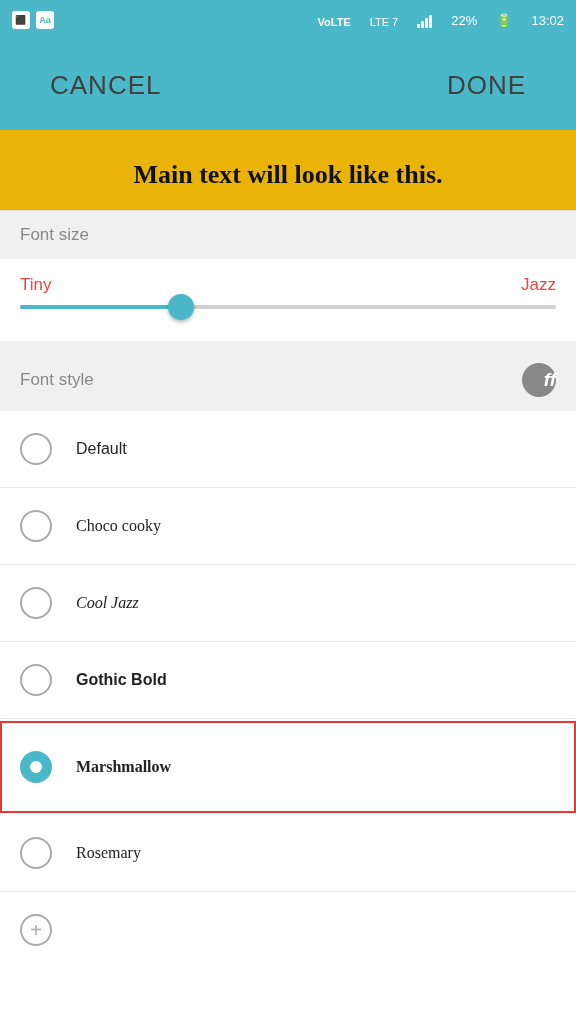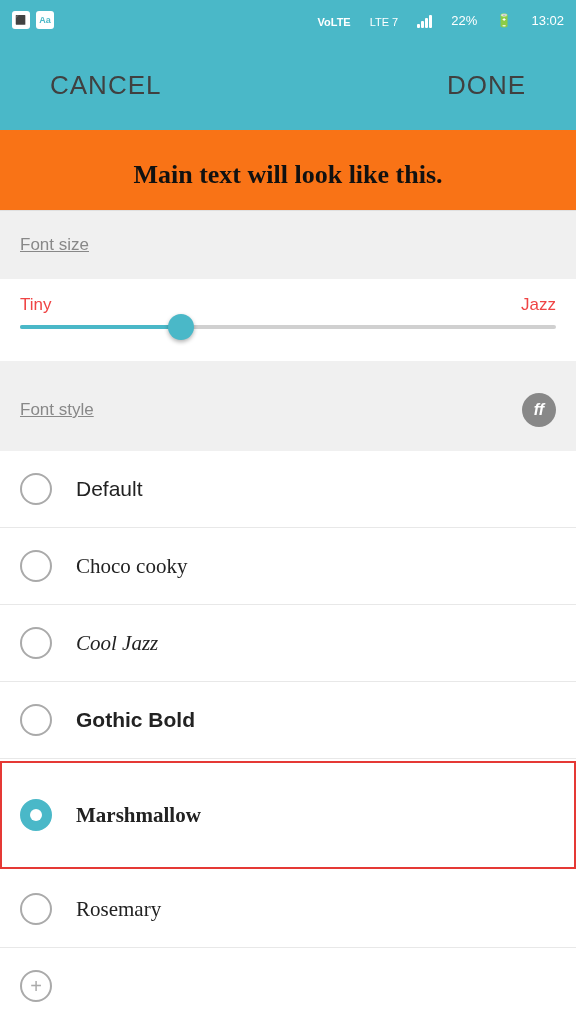--- a/index.html
+++ b/index.html
@@ -73,54 +73,53 @@
       font-weight: 500;
       letter-spacing: 1px;
       cursor: pointer;
       background: none;
       border: none;
       padding: 10px 20px;
     }
 
     
     .preview-section {
-      background: #f97316;
+      background: #eab308;
       padding: 30px 20px 20px;
       text-align: center;
       border-bottom: 1px solid #e0e0e0;
     }
     .preview-text {
       font-size: 26px;
       font-weight: 800;
       color: #111;
       font-style: normal;
       font-family: 'Segoe UI', serif;
     }
 
     
     .section-header {
       background: #f0f0f0;
-      padding: 24px 20px;
+      padding: 14px 20px;
       color: #888;
       font-size: 17px;
       display: flex;
       align-items: center;
       justify-content: space-between;
-      text-decoration: underline;
     }
     .ff-badge {
       width: 34px;
       height: 34px;
       background: #888;
       border-radius: 50%;
       display: flex;
       align-items: center;
-      justify-content: center;
+      justify-content: flex-end;
       color: #fff;
-      font-size: 16px;
+      font-size: 19px;
       font-style: italic;
       font-weight: bold;
     }
 
     
     .font-size-section {
       background: #fff;
       padding: 16px 20px 24px;
       border-bottom: 8px solid #f0f0f0;
     }
@@ -168,21 +167,21 @@
       display: flex;
       align-items: center;
       padding: 22px 20px;
       border-bottom: 1px solid #e8e8e8;
       cursor: pointer;
       position: relative;
     }
     .font-style-item.selected {
       border: 2px solid #e53935;
       margin: 2px 0;
-      padding: 36px 18px;
+      padding: 28px 18px;
     }
     .radio-circle {
       width: 32px;
       height: 32px;
       border-radius: 50%;
       border: 2px solid #aaa;
       margin-right: 24px;
       display: flex;
       align-items: center;
       justify-content: center;
@@ -193,21 +192,21 @@
       background: #4ab8c8;
     }
     .radio-circle.selected::after {
       content: '';
       width: 12px;
       height: 12px;
       background: #fff;
       border-radius: 50%;
     }
     .font-name {
-      font-size: 21px;
+      font-size: 16px;
       color: #222;
     }
     .font-name.choco { font-family: cursive; }
     .font-name.cool { font-style: italic; font-family: Georgia, serif; }
     .font-name.gothic { font-weight: 800; font-family: Liberation Sans, sans-serif; }
     .font-name.marshmallow { font-weight: 800; font-family: 'Comic Sans MS', cursive; }
     .font-name.rosemary { font-family: Georgia, serif; }
 
     
     .download-item {

